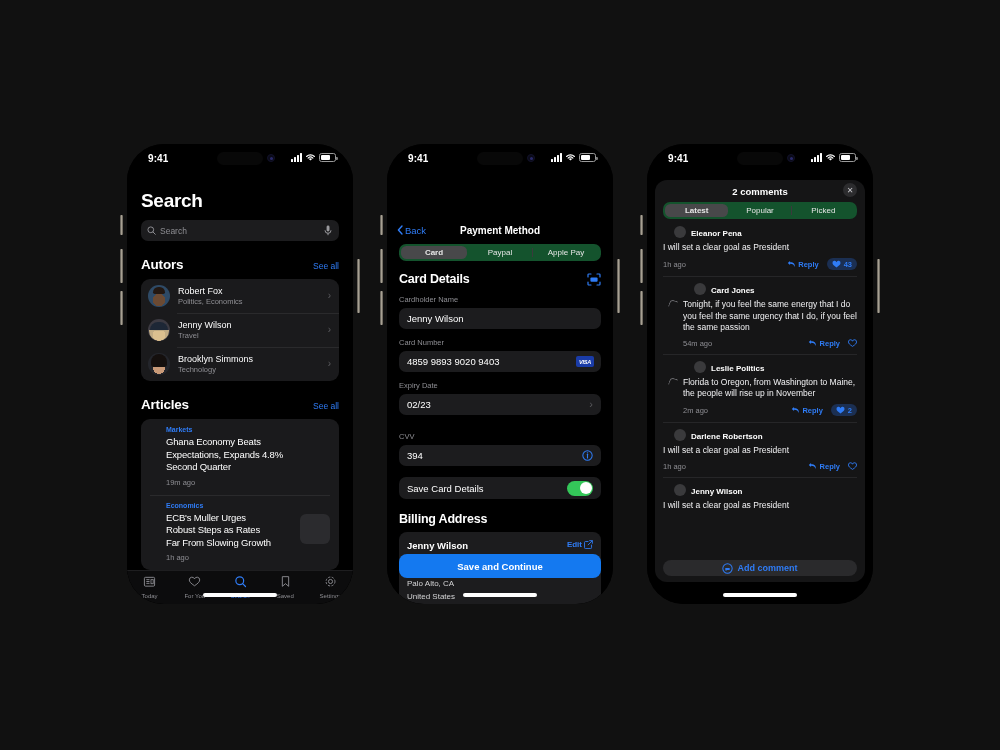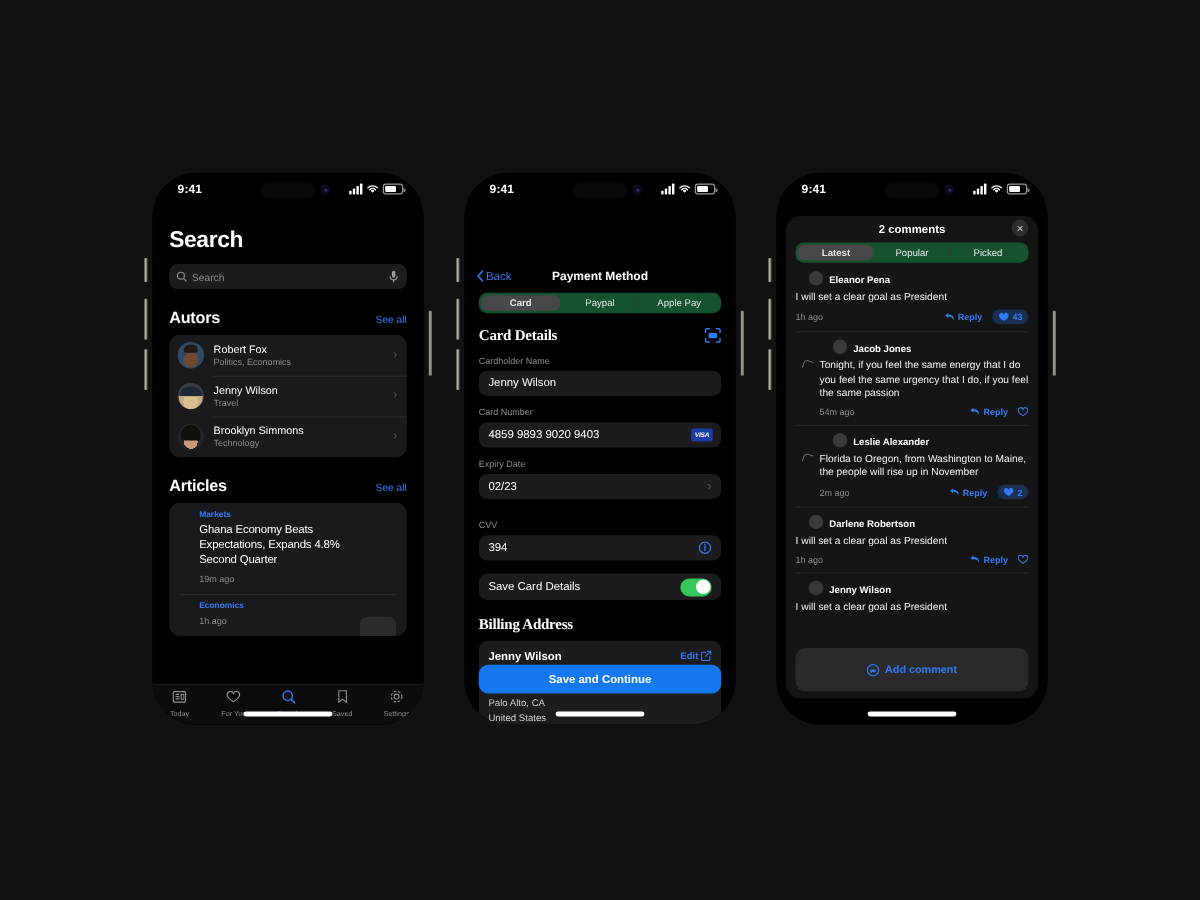--- a/index.html
+++ b/index.html
@@ -196,21 +196,21 @@
     position: relative;
   }
   .seg { flex: 1; text-align: center; font-size: 8px; color: #e6e6e6; line-height: 13px; }
   .seg.sel { background: #48484a; border-radius: 5.5px; font-weight: bold; }
   .seg-div {
     position: absolute; left: 66%; top: 4px; width: 1px; height: 9px;
     background: #3a3a3c;
   }
   .blk-title {
     font-size: 12.5px; font-weight: bold; margin-top: 11px;
-    letter-spacing: -.2px; display: flex; align-items: center; font-family: Liberation Serif, serif;
+    letter-spacing: -.2px; display: flex; align-items: center;
   }
   .field-label { font-size: 7.5px; color: #8e8e93; margin-top: 9px; }
   .field {
     margin-top: 4px; height: 21px; background: #1c1c1e;
     border-radius: 7px; display: flex; align-items: center;
     padding: 0 8px; font-size: 9.5px; position: relative;
   }
   .visa {
     position: absolute; right: 7px; top: 5px;
     width: 18px; height: 11px; border-radius: 2px;
@@ -295,21 +295,21 @@
   .c-foot {
     display: flex; align-items: center; margin-top: 5px;
     font-size: 7.5px; color: #8e8e93;
   }
   .c-actions { margin-left: auto; display: flex; align-items: center; gap: 8px; }
   .reply-btn { color: #2f7cf6; font-size: 7.5px; font-weight: 600; display: flex; align-items: center; gap: 2.5px; }
   .like { display: flex; align-items: center; gap: 3px; color: #2f7cf6; font-size: 7.5px; font-weight: 600; }
   .like.pill { background: #1b2f52; border-radius: 8px; padding: 1.5px 5px; }
   .add-bar {
     position: absolute; left: 8px; right: 8px; bottom: 6px;
-    height: 36px; background: #2a2a2c; border-radius: 8px;
+    height: 16px; background: #2a2a2c; border-radius: 8px;
     display: flex; align-items: center; justify-content: center; gap: 4px;
     color: #2f7cf6; font-size: 9px; font-weight: 600;
   }
   .clip { overflow: hidden; }
 </style>
 </head>
 <body>
 
 <div class="stage">
 
@@ -397,20 +397,21 @@
           </div>
 
           <div class="card-group art-wrap">
             <div class="article">
               <div class="a-cat">Markets</div>
               <div class="a-title">Ghana Economy Beats Expectations, Expands 4.8% Second Quarter</div>
               <div class="a-time">19m ago</div>
             </div>
             <div class="article">
               <div class="a-cat">Economics</div>
+              <div class="a-title" style="width:72%">ECB's Muller Urges Robust Steps as Rates Far From Slowing Growth</div>
               <div class="a-time">1h ago</div>
               <div class="a-thumb"></div>
             </div>
           </div>
         </div>
 
         <div class="tabbar">
           <div class="tab">
             <svg width="13" height="13" viewBox="0 0 14 14">
               <rect x="1.5" y="2.5" width="11" height="9.5" rx="1.2" stroke="#8e8e93" stroke-width="1" fill="none"></rect>
@@ -641,21 +642,21 @@
                     </svg>
                     <span>43</span>
                   </span>
                 </div>
               </div>
             </div>
 
             <div class="comment reply">
               <div class="c-head">
                 <div class="c-av"></div>
-                <div class="c-name">Jacob Jones</div>
+                <div class="c-name">Card Jones</div>
               </div>
               <div class="c-text">Tonight, if you feel the same energy that I do you feel the same urgency that I do, if you feel the same passion</div>
               <div class="c-foot">
                 <span>54m ago</span>
                 <div class="c-actions">
                   <span class="reply-btn">
                     <svg width="9" height="8" viewBox="0 0 10 9">
                       <path d="M3.4 1 L.8 3.3 L3.4 5.6 V4.2 C6.4 4.2 8 5.4 8.6 8 C9.2 4.4 7.6 2.4 3.4 2.4 Z" fill="#2f7cf6"></path>
                     </svg>
                     <span>Reply</span>
@@ -665,21 +666,21 @@
                       <path d="M5 8.3 C1.7 6.2 .5 4.9 .5 3.4 A2.3 2.3 0 0 1 5 2.5 A2.3 2.3 0 0 1 9.5 3.4 C9.5 4.9 8.3 6.2 5 8.3 Z" stroke="#2f7cf6" stroke-width="1" fill="none"></path>
                     </svg>
                   </span>
                 </div>
               </div>
             </div>
 
             <div class="comment reply">
               <div class="c-head">
                 <div class="c-av"></div>
-                <div class="c-name">Leslie Alexander</div>
+                <div class="c-name">Leslie Politics</div>
               </div>
               <div class="c-text">Florida to Oregon, from Washington to Maine, the people will rise up in November</div>
               <div class="c-foot">
                 <span>2m ago</span>
                 <div class="c-actions">
                   <span class="reply-btn">
                     <svg width="9" height="8" viewBox="0 0 10 9">
                       <path d="M3.4 1 L.8 3.3 L3.4 5.6 V4.2 C6.4 4.2 8 5.4 8.6 8 C9.2 4.4 7.6 2.4 3.4 2.4 Z" fill="#2f7cf6"></path>
                     </svg>
                     <span>Reply</span>

